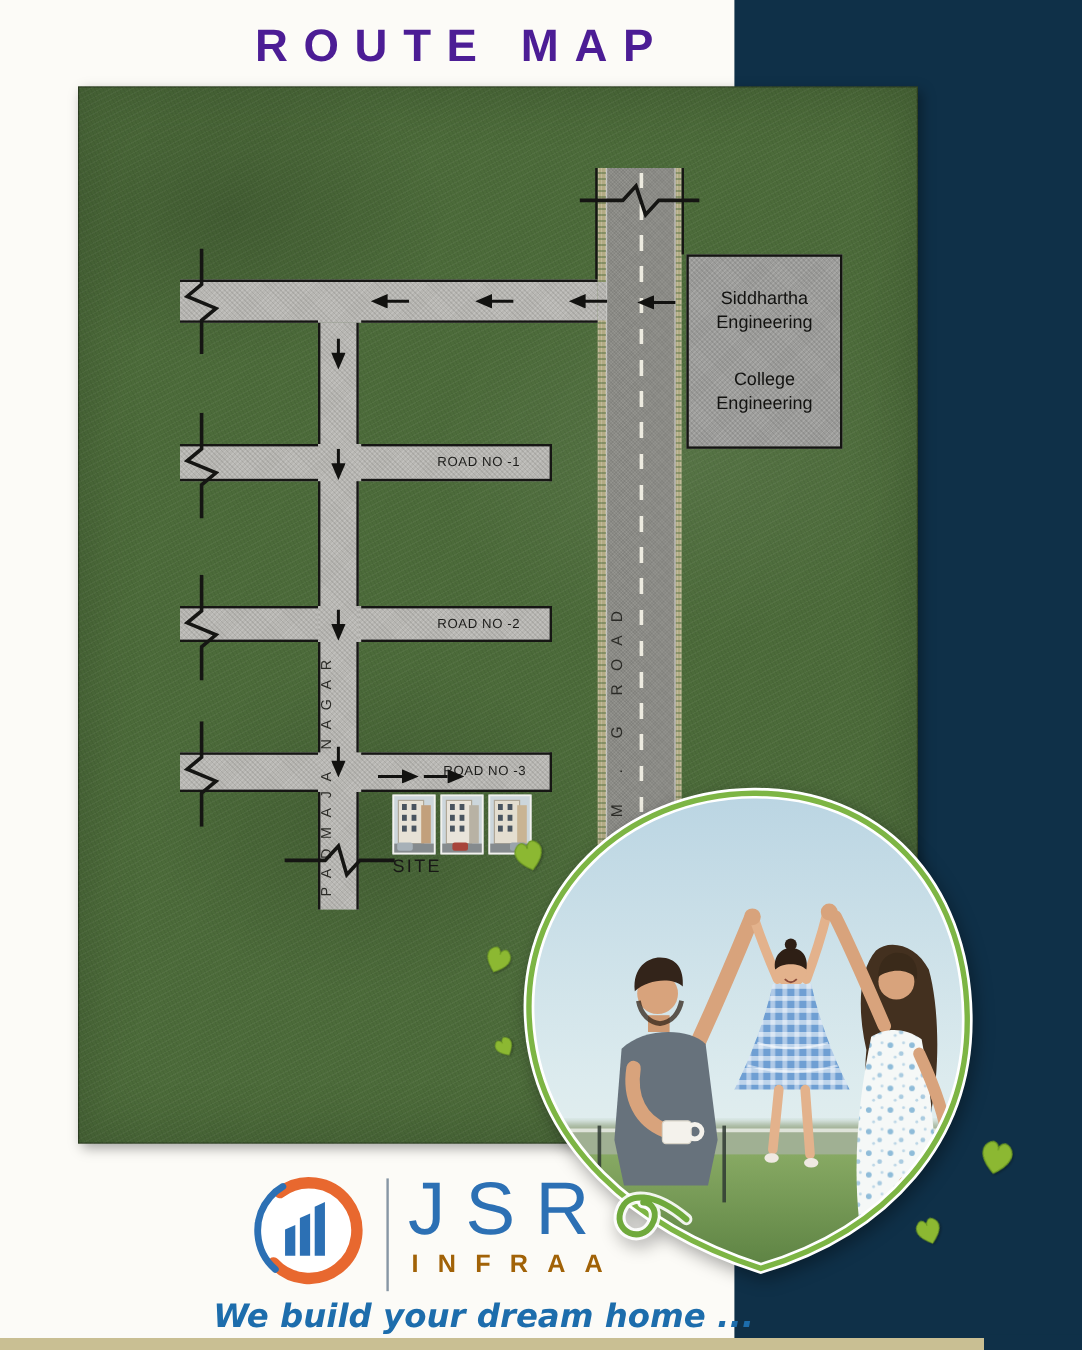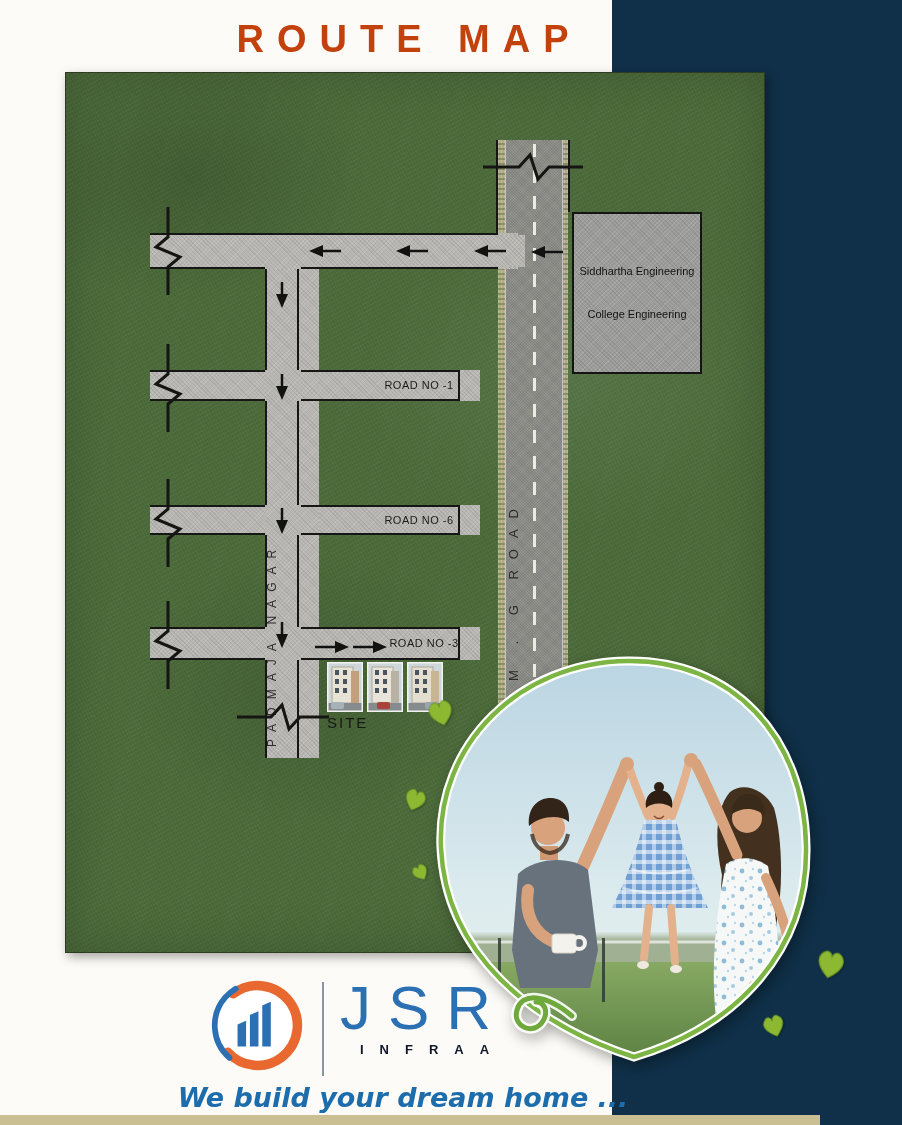--- a/index.html
+++ b/index.html
@@ -7,37 +7,37 @@
         font-family:"Liberation Sans",sans-serif;}
   .abs{position:absolute;}
 
   
   .navy{left:612px;top:0;width:290px;height:1115px;background:#0f3048;}
   .bottom-strip{left:0;top:1115px;width:820px;height:10px;background:#c9bf93;}
   .bottom-strip-navy{left:820px;top:1112px;width:82px;height:13px;background:#0f3048;}
 
   
   .title{left:0;top:18px;width:770px;text-align:center;font-size:38px;font-weight:bold;
-         letter-spacing:13px;color:#c2410c;padding-left:24px;}
+         letter-spacing:13px;color:#4c1d95;}
 
   
   .map{left:65px;top:72px;width:700px;height:881px;background-color:#4c6b3a;
        background-image:
          radial-gradient(ellipse 260px 180px at 18% 12%, rgba(0,0,0,.14), transparent 70%),
          radial-gradient(ellipse 300px 220px at 72% 35%, rgba(255,255,255,.06), transparent 70%),
          radial-gradient(ellipse 260px 200px at 35% 70%, rgba(0,0,0,.12), transparent 70%),
          radial-gradient(ellipse 240px 200px at 80% 85%, rgba(0,0,0,.10), transparent 70%),
          repeating-linear-gradient(63deg, rgba(0,0,0,.05) 0 1px, transparent 1px 3px),
          repeating-linear-gradient(-27deg, rgba(255,255,255,.04) 0 1px, transparent 1px 4px);
        box-shadow:3px 4px 10px rgba(0,0,0,.35), inset 0 0 0 1px rgba(0,0,0,.35), inset 0 0 50px rgba(0,0,0,.18);}
 
   .road-tex{background-color:#b7b6b2;
        background-image:
          repeating-linear-gradient(45deg, rgba(0,0,0,.08) 0 1px, transparent 1px 3px),
-         repeating-linear-gradient(-45deg, rgba(255,255,255,.14) 0 1px, transparent 1px 3px); padding-left: 20px;}
+         repeating-linear-gradient(-45deg, rgba(255,255,255,.14) 0 1px, transparent 1px 3px);}
   .bline{background:#161614;}
   .road-label{font-size:11px;color:#1c1c1a;letter-spacing:.5px;text-align:center;}
 
   
   .mg-corridor{left:433px;top:68px;width:70px;height:640px;}
   .mg-shoulder{position:absolute;top:0;bottom:0;width:7px;background-color:#b3ab84;
        background-image:
          repeating-linear-gradient(0deg, rgba(76,107,59,.45) 0 2px, transparent 2px 5px),
          repeating-linear-gradient(90deg, rgba(255,255,255,.18) 0 1px, transparent 1px 3px);}
   .mg-pave{position:absolute;left:7px;top:0;bottom:0;width:56px;background-color:#8b8b86;
@@ -50,32 +50,32 @@
   .vlabel{writing-mode:vertical-rl;transform:rotate(180deg);color:#2b2b27;text-align:center;}
   .mg-label{position:absolute;left:0;width:100%;top:295px;height:310px;font-size:13px;letter-spacing:11px;}
   .pn-label{position:absolute;left:0;width:100%;top:140px;height:470px;font-size:12px;letter-spacing:8px;}
 
   
   .college{left:507px;top:140px;width:126px;height:158px;background-color:#9c9c9a;
        background-image:
          repeating-linear-gradient(45deg, rgba(0,0,0,.08) 0 1px, transparent 1px 3px),
          repeating-linear-gradient(-45deg, rgba(255,255,255,.12) 0 1px, transparent 1px 3px);
        border:2px solid #141412;display:flex;flex-direction:column;justify-content:center;
-       text-align:center;font-size:11px;line-height:1.35;color:#121210;gap:28px;}
+       text-align:center;font-size:15px;line-height:1.35;color:#121210;gap:28px;}
 
   
   .leaf-photo{left:432px;top:650px;width:380px;height:415px;filter:drop-shadow(3px 5px 7px rgba(0,0,0,.35));}
 
   .mini-leaf{filter:drop-shadow(1px 1px 1px rgba(0,0,0,.3));}
 
   
   .emblem{left:210px;top:978px;width:95px;height:95px;}
   .divider{left:322px;top:982px;width:2px;height:94px;background:#8796a4;}
   .jsr{left:340px;top:972px;font-size:62px;font-weight:normal;letter-spacing:17px;color:#2c70b4;}
-  .infraa{left:343px;top:1042px;font-size:13px;font-weight:bold;letter-spacing:16px;color:#0f172a;margin-left:17px;}
+  .infraa{left:343px;top:1042px;font-size:21px;font-weight:bold;letter-spacing:16px;color:#a16207;}
   .tagline{left:130px;top:1082px;width:546px;text-align:center;font-family:"DejaVu Sans",sans-serif;
            font-style:italic;font-weight:bold;font-size:27px;color:#1d6dac;}
 </style>
 </head>
 <body>
 
 <div class="page">
 
   <div class="abs navy"></div>
   <div class="abs bottom-strip"></div>
@@ -107,21 +107,21 @@
     </div>
 
     <div class="abs road-tex" style="left:85px;top:161px;width:348px;height:36px"></div>
     <div class="abs road-tex" style="left:433px;top:163px;width:7px;height:32px"></div>
 
     <div class="abs road-tex" style="left:85px;top:298px;width:310px;height:31px;line-height:31px">
       <div class="road-label" style="position:absolute;right:6px;width:110px">ROAD NO -1</div>
     </div>
 
     <div class="abs road-tex" style="left:85px;top:433px;width:310px;height:30px;line-height:30px">
-      <div class="road-label" style="position:absolute;right:6px;width:110px">ROAD NO -6</div>
+      <div class="road-label" style="position:absolute;right:6px;width:110px">ROAD NO -2</div>
     </div>
 
     <div class="abs road-tex" style="left:85px;top:555px;width:310px;height:33px;line-height:33px">
       <div class="road-label" style="position:absolute;right:10px;width:92px">ROAD NO -3</div>
     </div>
 
     <div class="abs road-tex" style="left:200px;top:197px;width:34px;height:489px">
       <div class="vlabel pn-label">PADMAJA NAGAR</div>
     </div>
 

